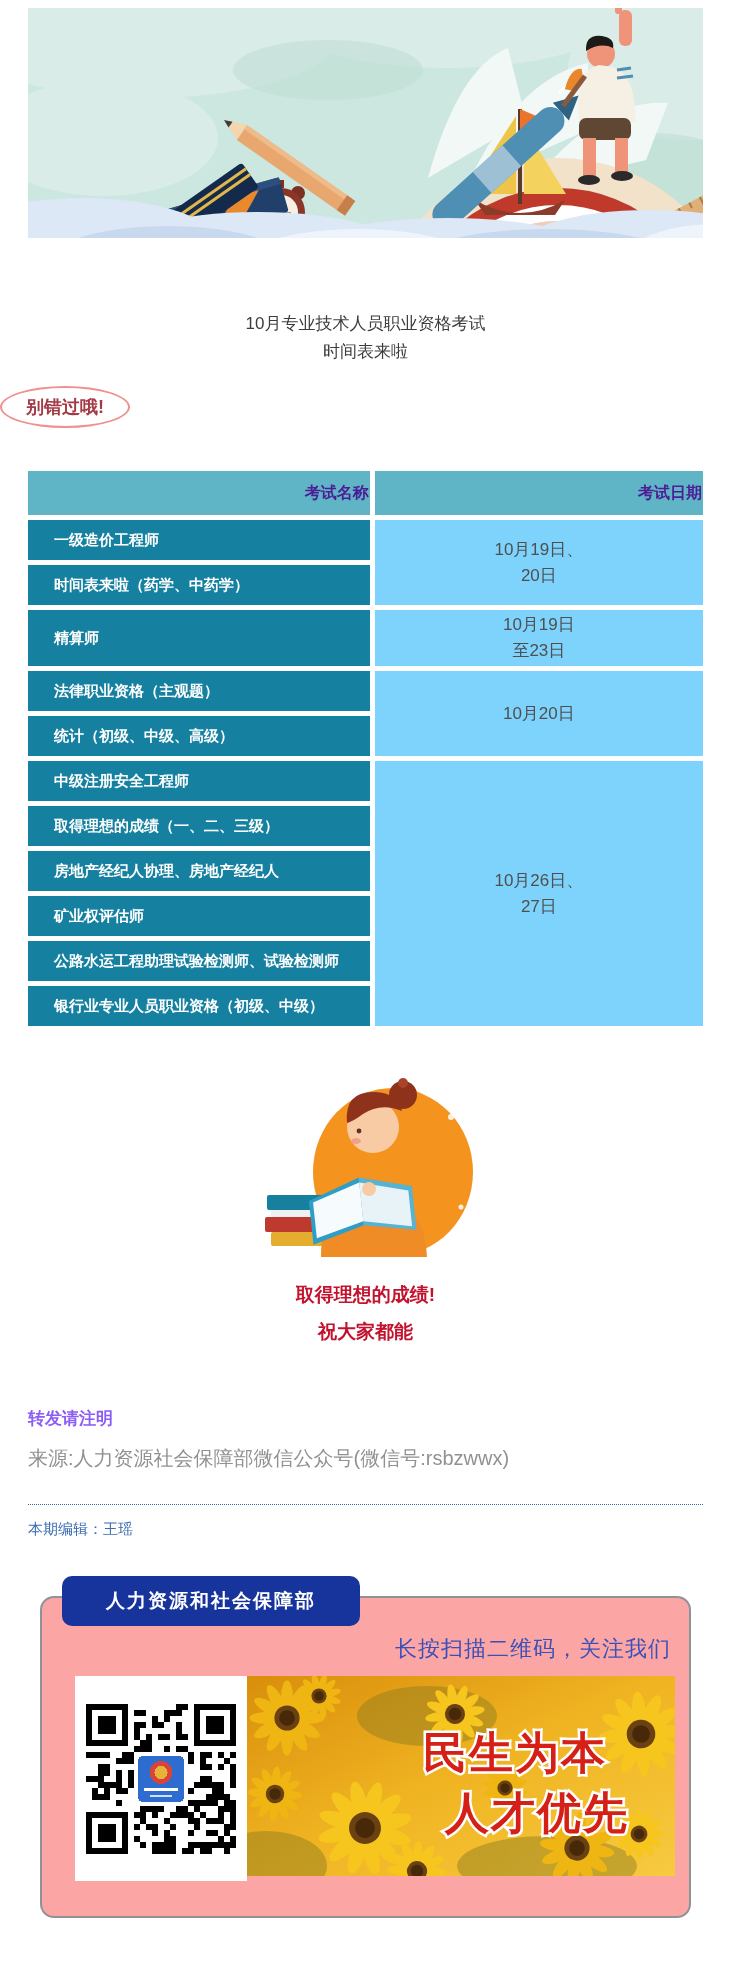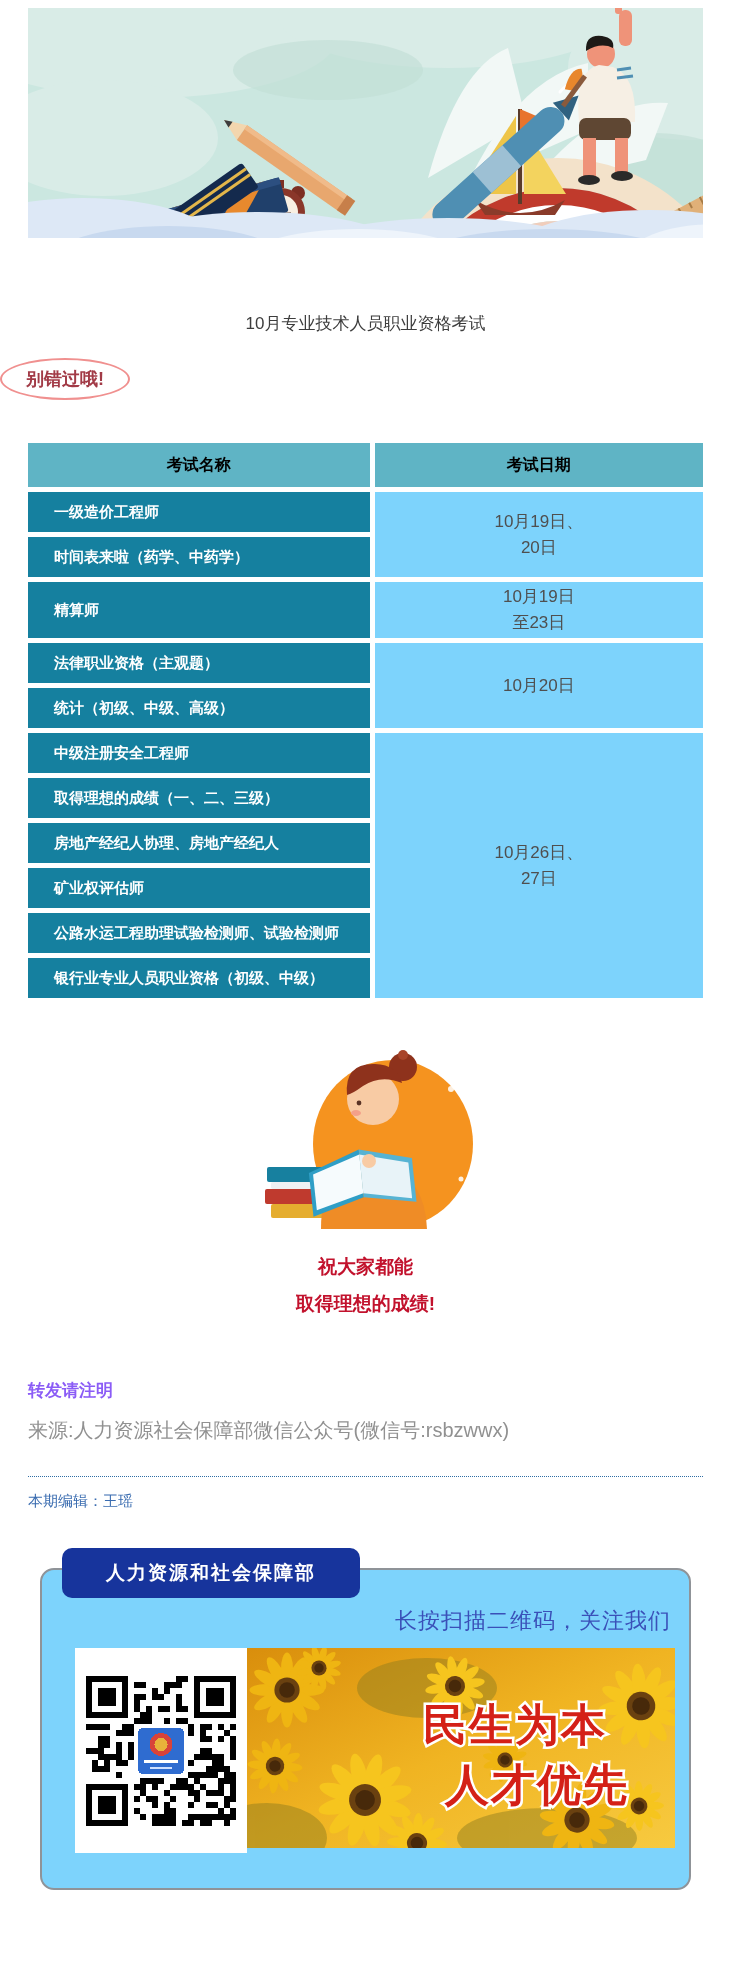--- a/index.html
+++ b/index.html
@@ -10,43 +10,43 @@
   }
   .banner { margin:8px 28px 0; height:230px; overflow:hidden; }
   .intro { margin-top:72px; text-align:center; color:#3d3d3d; font-size:17px; line-height:28px; }
   .highlight-wrap { margin-top:20px; }
   .highlight-pill {
     display:inline-block; padding:7px 24px; font-size:18px; font-weight:bold;
     color:#a23b47; border:2px solid #f0908f; border-radius:50%;
   }
   .exam-table { width:685px; margin:38px auto 0; border-collapse:separate; border-spacing:5px; }
   .exam-table th {
-    background:#5fb4c5; color:#000000; font-size:16px; font-weight:bold;
-    height:44px; text-align:center;
+    background:#5fb4c5; color:#4c1d95; font-size:16px; font-weight:bold;
+    height:44px; text-align:right;
   }
   .exam-table th.col-name { width:51%; }
   .exam-table th.col-date { width:49%; }
   .exam-table td.name {
     background:#15809f; color:#fff; font-size:15px; font-weight:bold;
     height:40px; padding-left:26px; text-align:left;margin-top:16px;
   }
   .exam-table tr.tall td.name { height:56px; }
   .exam-table td.date {
     background:#7dd3fc; color:#4f4f4f; font-size:17px; text-align:center; line-height:26px;
   }
   .reading { margin-top:26px; text-align:center; height:205px; }
   .wish { margin-top:14px; text-align:center; color:#c2122d; font-size:19px; font-weight:bold; line-height:37px; }
   .notice { margin:56px 28px 0; }
   .notice-title { color:#8b5cf6; font-size:17px; font-weight:bold; line-height:26px; }
   .notice-source { margin-top:12px; color:#919191; font-size:20px; line-height:28px; }
   .divider { margin:32px 28px 0; border-top:1px dotted #2e6da4; height:0; }
   .editor { margin:14px 28px 0; color:#3a6cb0; font-size:15px; line-height:20px; }
   .card {
     position:relative; margin:57px 40px 0; height:322px;
-    background:#7dd3fc; border:2px solid #8f9398; border-radius:14px;
+    background:#fca5a5; border:2px solid #8f9398; border-radius:14px;
   }
   .badge {
     position:absolute; top:-22px; left:20px; background:#17349c; color:#fff;
     font-size:19px; font-weight:bold; padding:12px 44px; border-radius:10px; letter-spacing:2px;
   }
   .cta { padding:36px 18px 0 0; text-align:right; color:#3a50b8; font-size:22px; letter-spacing:1px; }
   .card-body { display:flex; align-items:flex-start; margin-top:12px; padding-left:33px; }
   .qr-box { width:172px; height:205px; background:#ffffff; display:flex; align-items:center; justify-content:center; }
   .poster { width:428px; height:200px; overflow:hidden; }
 </style>
@@ -163,20 +163,21 @@
     </g>
     <g fill="#eef4fb">
       <ellipse cx="330" cy="257" rx="120" ry="36"></ellipse>
       <ellipse cx="688" cy="252" rx="90" ry="36"></ellipse>
     </g>
   </svg>
 </div>
 
 <div class="intro">
   <div>10月专业技术人员职业资格考试</div>
+  <div>时间表来啦</div>
 </div>
 
 <div class="highlight-wrap">
   <span class="highlight-pill">别错过哦!</span>
 </div>
 
 <table class="exam-table">
   <tbody>
       <tr>
     <th class="col-name">考试名称</th>
@@ -259,22 +260,22 @@
     <circle cx="118" cy="132" r="7" fill="#f8cba4"></circle>
     <g fill="#ffffff" opacity="0.85">
       <circle cx="200" cy="60" r="3"></circle>
       <circle cx="62" cy="52" r="2.5"></circle>
       <circle cx="210" cy="150" r="2.5"></circle>
     </g>
   </svg>
 </div>
 
 <div class="wish">
+  <div>取得理想的成绩!</div>
   <div>祝大家都能</div>
-  <div>取得理想的成绩!</div>
 </div>
 
 <div class="notice">
   <div class="notice-title">转发请注明</div>
   <div class="notice-source">来源:人力资源社会保障部微信公众号(微信号:rsbzwwx)</div>
 </div>
 
 <div class="divider"></div>
 
 <div class="editor">本期编辑：王瑶</div>

